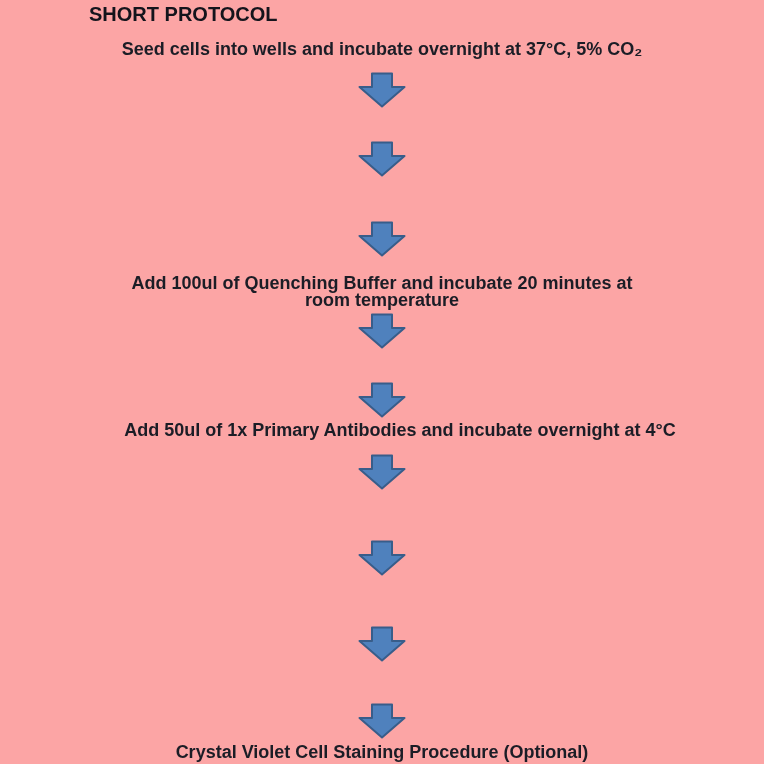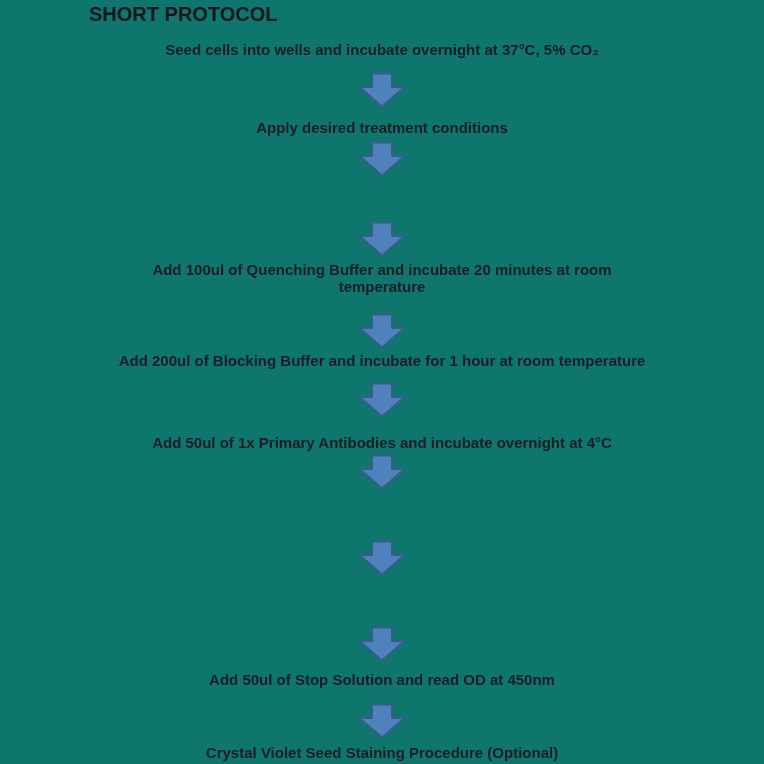--- a/index.html
+++ b/index.html
@@ -4,47 +4,48 @@
 <style>
   html, body {
     margin: 0;
     padding: 0;
     background: #ffffff;
   }
   .canvas {
     position: relative;
     width: 764px;
     height: 764px;
-    background: #0f766e;
+    background: #fca5a5;
     font-family: "Liberation Sans", "DejaVu Sans", sans-serif;
     overflow: hidden;
   }
   .title {
     position: absolute;
     left: 89px;
     top: 3px;
     margin: 0;
     font-size: 20px;
     font-weight: bold;
     color: #14141c;
     white-space: nowrap;
   }
   .step {
     position: absolute;
     left: 50%;
     transform: translateX(-50%);
-    font-size: 15px;
+    font-size: 18px;
     font-weight: bold;
     color: #1b1d26;
     line-height: 17px;
     text-align: center;
     white-space: nowrap;
   }
   .step.wrap {
     white-space: normal;
+    margin-top: 14px;
   }
   .arrow {
     position: absolute;
     left: 50%;
     transform: translateX(-50%);
     width: 50px;
     height: 36px;
   }
   .arrow svg { display: block; width: 100%; height: 100%; }
 
@@ -52,21 +53,21 @@
   .s0 { top: 41px; }
   .a0 { top: 72px; }
   .s1 { top: 119px; }
   .a1 { top: 141px; }
   .s2 { top: 189px; }
   .a2 { top: 221px; }
   .s3 { top: 261px; width: 505px; }
   .a3 { top: 313px; }
   .s4 { top: 352px; }
   .a4 { top: 382px; }
-  .s5 { top: 434px; }
+  .s5 { top: 422px; margin-left: 18px; }
   .a5 { top: 454px; }
   .s6 { top: 494px; width: 560px; }
   .a6 { top: 540px; }
   .s7 { top: 582px; width: 588px; }
   .a7 { top: 626px; }
   .s8 { top: 671px; }
   .a8 { top: 703px; }
   .s9 { top: 744px; }
 </style>
 </head>
@@ -77,21 +78,20 @@
   <h1 class="title">SHORT PROTOCOL</h1>
 
   <div class="step s0">Seed cells into wells and incubate overnight at 37°C, 5% CO₂</div>
 
   <div class="arrow a0">
     <svg viewBox="0 0 50 36">
         <path d="M15 1.5 H35 V15 H47.5 L25 34.5 L2.5 15 H15 Z" stroke-width="2" stroke-linejoin="round" fill="#4f81bd" stroke="#385d8a"></path>
       </svg>
   </div>
 
-  <div class="step s1">Apply desired treatment conditions</div>
 
   <div class="arrow a1">
     <svg viewBox="0 0 50 36">
         <path d="M15 1.5 H35 V15 H47.5 L25 34.5 L2.5 15 H15 Z" stroke-width="2" stroke-linejoin="round" fill="#4f81bd" stroke="#385d8a"></path>
       </svg>
   </div>
 
 
   <div class="arrow a2">
     <svg viewBox="0 0 50 36">
@@ -100,21 +100,20 @@
   </div>
 
   <div class="step s3 wrap">Add 100ul of Quenching Buffer and incubate 20 minutes at room temperature</div>
 
   <div class="arrow a3">
     <svg viewBox="0 0 50 36">
         <path d="M15 1.5 H35 V15 H47.5 L25 34.5 L2.5 15 H15 Z" stroke-width="2" stroke-linejoin="round" fill="#4f81bd" stroke="#385d8a"></path>
       </svg>
   </div>
 
-  <div class="step s4">Add 200ul of Blocking Buffer and incubate for 1 hour at room temperature</div>
 
   <div class="arrow a4">
     <svg viewBox="0 0 50 36">
         <path d="M15 1.5 H35 V15 H47.5 L25 34.5 L2.5 15 H15 Z" stroke-width="2" stroke-linejoin="round" fill="#4f81bd" stroke="#385d8a"></path>
       </svg>
   </div>
 
   <div class="step s5">Add 50ul of 1x Primary Antibodies and incubate overnight at 4°C</div>
 
   <div class="arrow a5">
@@ -130,23 +129,22 @@
       </svg>
   </div>
 
 
   <div class="arrow a7">
     <svg viewBox="0 0 50 36">
         <path d="M15 1.5 H35 V15 H47.5 L25 34.5 L2.5 15 H15 Z" stroke-width="2" stroke-linejoin="round" fill="#4f81bd" stroke="#385d8a"></path>
       </svg>
   </div>
 
-  <div class="step s8">Add 50ul of Stop Solution and read OD at 450nm</div>
 
   <div class="arrow a8">
     <svg viewBox="0 0 50 36">
         <path d="M15 1.5 H35 V15 H47.5 L25 34.5 L2.5 15 H15 Z" stroke-width="2" stroke-linejoin="round" fill="#4f81bd" stroke="#385d8a"></path>
       </svg>
   </div>
 
-  <div class="step s9">Crystal Violet Seed Staining Procedure (Optional)</div>
+  <div class="step s9">Crystal Violet Cell Staining Procedure (Optional)</div>
 
 </div>
 
 </body></html>

